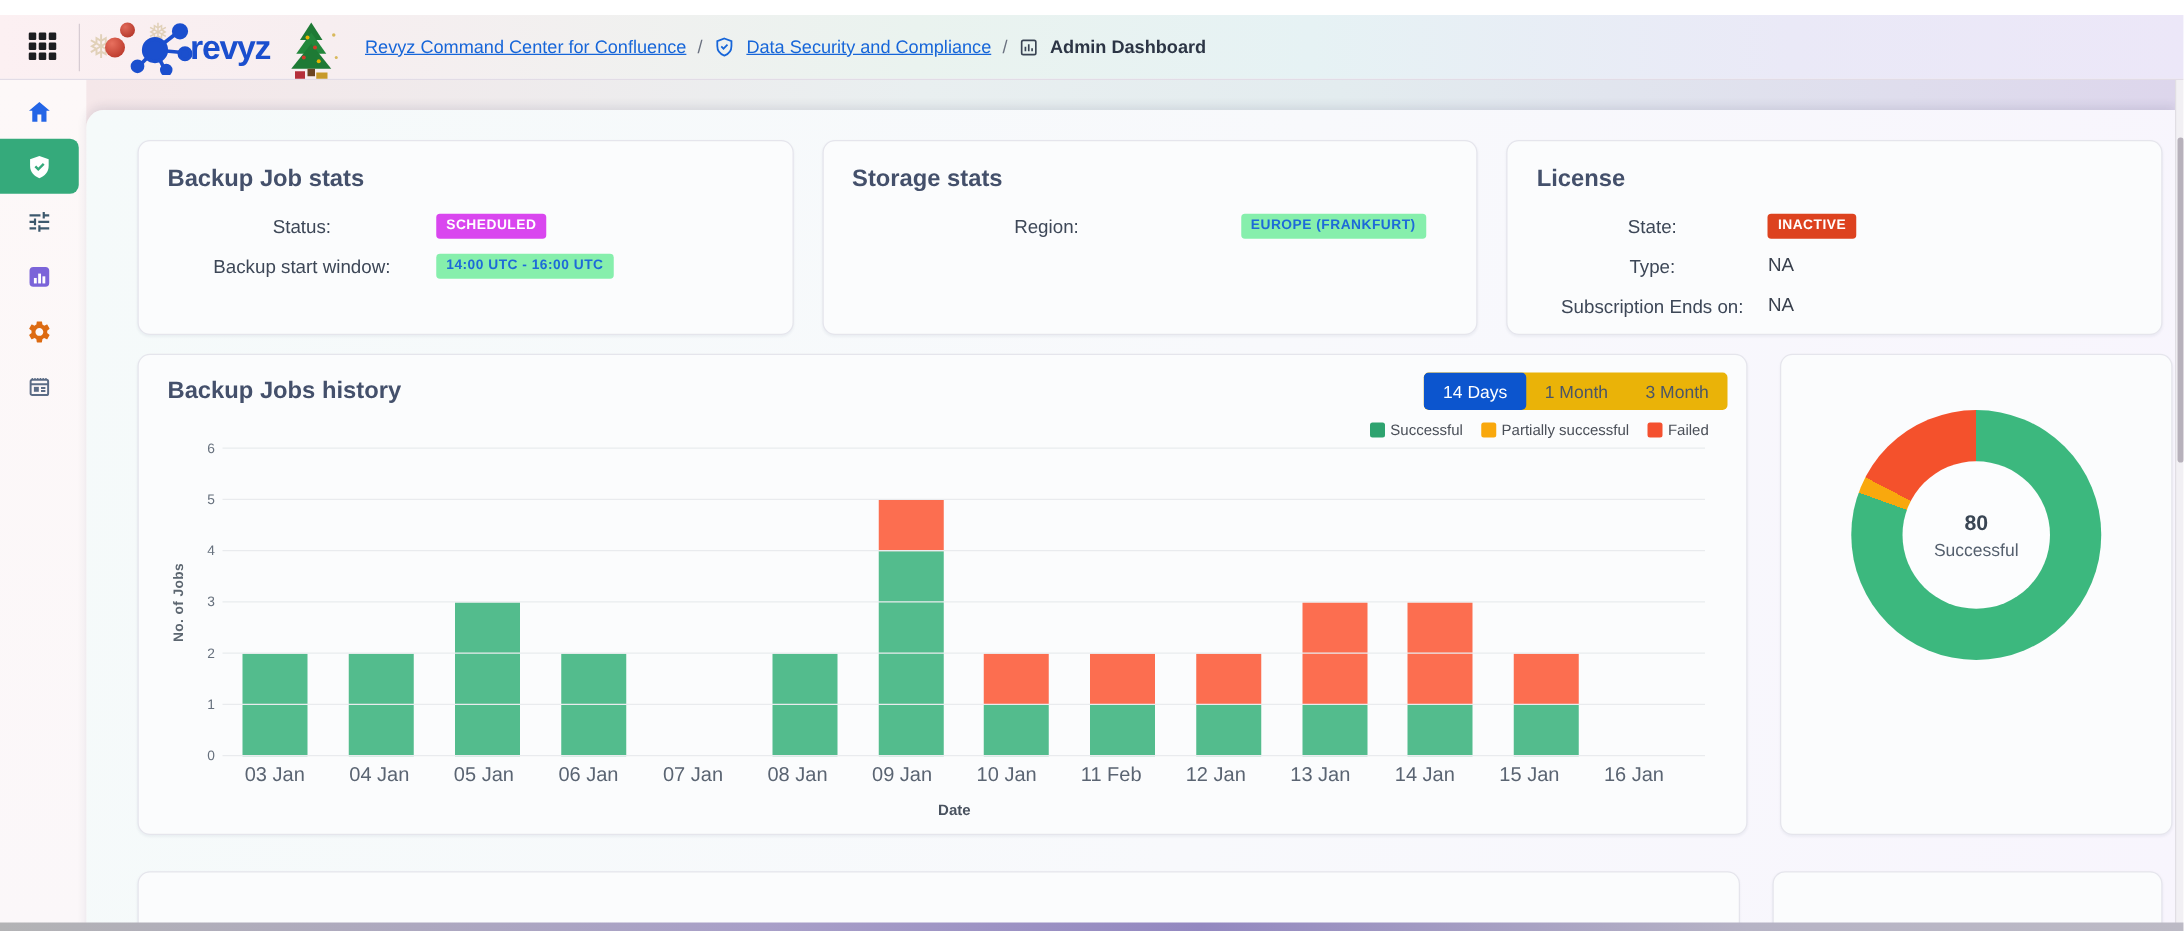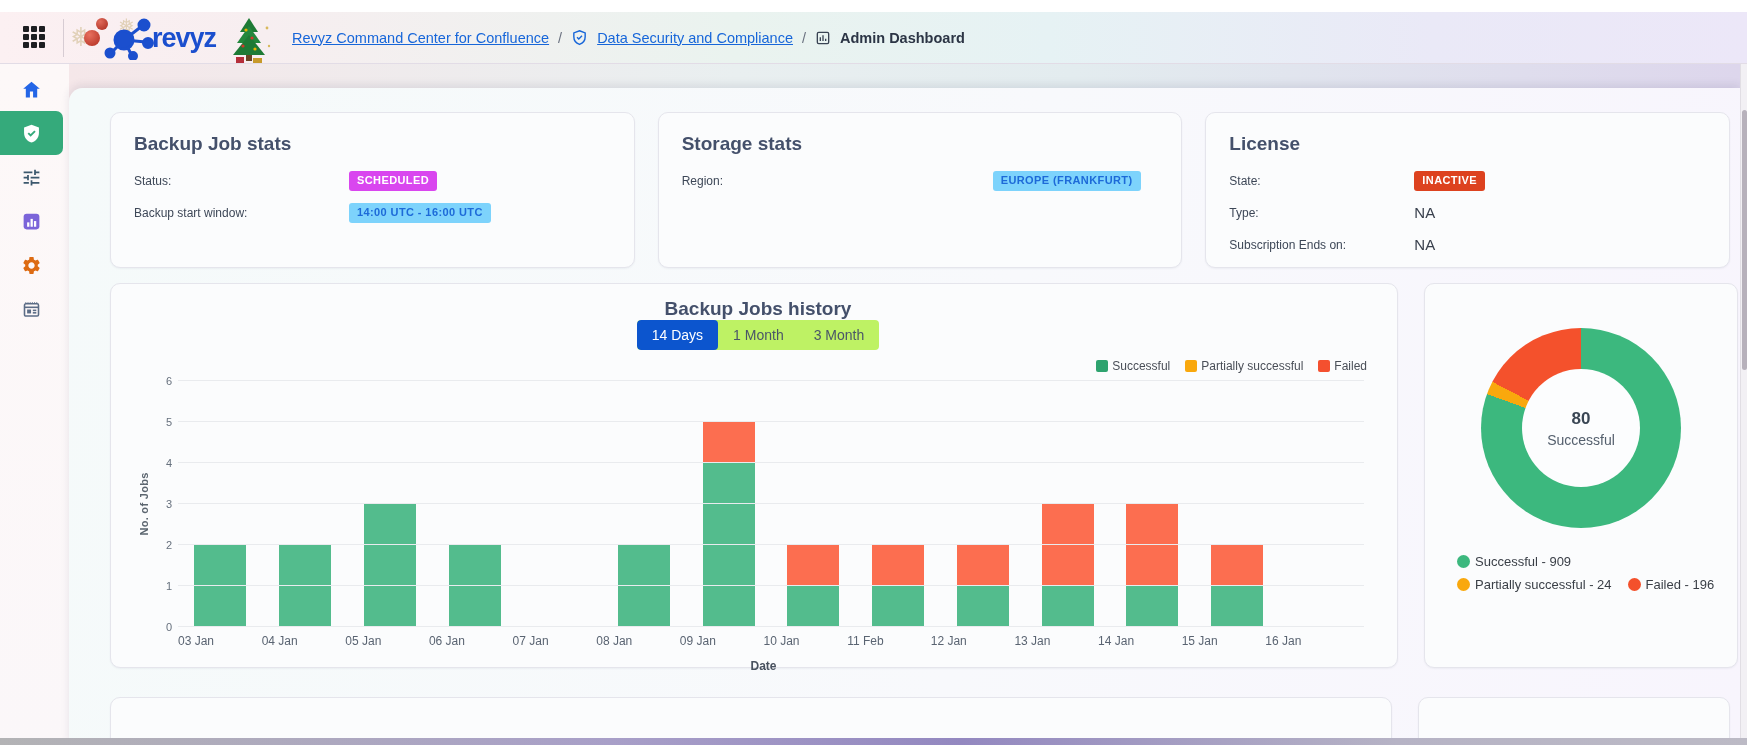--- a/index.html
+++ b/index.html
@@ -39,51 +39,51 @@
   .scroll-thumb { position:absolute; top:46px; left:1px; width:5px; height:260px; background:#b7b1bb; border-radius:3px; }
   .bottom-strip { position:absolute; left:0; right:0; bottom:0; height:7px; z-index:60;
                   background:linear-gradient(90deg,#b3b3b5 0%,#a89fc8 35%,#9388c0 55%,#b6b3c5 80%,#bcbac5 100%); }
 
   
   .card { background:#fbfcfd; border:1px solid #e5e5ec; border-radius:10px; box-shadow:0 1px 2px rgba(23,43,77,.05); }
   .cards-row { display:flex; gap:23px; }
   .stat-card { flex:1; height:156px; padding:20px 23px; }
   .card-title { font-size:19px; color:#44506b; margin-bottom:16px; }
   .stat-row { display:flex; align-items:center; margin-bottom:12px; min-height:20px; }
-  .stat-label { width:var(--labelw,215px); font-size:12px; color:#3d4757; flex:0 0 auto; }
+  .stat-label { width:var(--labelw,215px); font-size:15px; color:#3d4757; flex:0 0 auto;text-align:center; }
   .badge { display:inline-block; font-size:11px; font-weight:bold; letter-spacing:.4px; padding:3px 8px; border-radius:3px; line-height:1.25; }
   .badge.green { background:#d946ef; color:#fff; }
-  .badge.blue  { background:#7dd3fc; color:#1d6ad8; }
+  .badge.blue  { background:#86efac; color:#1d6ad8; }
   .badge.red   { background:#dd421f; color:#fff; }
   .badge.none  { background:transparent; color:#39404d; font-size:15px; font-weight:normal; padding:0; letter-spacing:0; }
 
   
   .row2 { display:flex; gap:26px; margin-top:15px; }
   .history-card { width:1288px; height:385px; padding:14px 15px 0 23px; flex:0 0 auto; }
-  .hist-head { display:flex; align-items:center; justify-content:space-between;flex-direction:column; }
-  .tabs { display:flex; background:#bef264; border-radius:4px; overflow:hidden; }
+  .hist-head { display:flex; align-items:center; justify-content:space-between; }
+  .tabs { display:flex; background:#eab308; border-radius:4px; overflow:hidden; }
   .tab { border:none; background:transparent; font-size:14px; color:#4a5568; padding:7px 15px; cursor:pointer; font-family:inherit; border-radius:4px; }
   .tab.active { background:#0c55ce; color:#fff; }
   .hist-legend { display:flex; justify-content:flex-end; gap:15px; margin:9px 15px 0 0; }
   .hl-item { display:flex; align-items:center; gap:4px; font-size:12px; color:#4a4f58; }
   .hl-swatch { width:12px; height:12px; border-radius:2px; }
 
   .chart { display:flex; margin-top:8px; padding-left:2px; }
   .ylab { width:16px; height:246px; display:flex; align-items:center; justify-content:center; }
   .ylab span { transform:rotate(-90deg); white-space:nowrap; font-size:11px; font-weight:bold; color:#5c6670; letter-spacing:.3px; }
   .yticks { width:26px; height:246px; position:relative; flex:0 0 auto; }
   .ytick { position:absolute; right:6px; font-size:11px; color:#66707d; }
   .plot { flex:1; height:246px; position:relative; margin-right:18px; }
   .gridline { position:absolute; left:0; right:0; height:1px; background:#e9ebee; }
   .bars { position:absolute; inset:0; display:flex; }
   .slot { flex:1; display:flex; align-items:flex-end; justify-content:center; }
   .bar { width:52px; display:flex; flex-direction:column-reverse; }
   .seg { width:100%; }
   .xlabels { display:flex; margin:7px 33px 0 44px; }
-  .xlabels div { flex:1; text-align:left; font-size:12px; color:#5a6472; }
+  .xlabels div { flex:1; text-align:center; font-size:16px; color:#5a6472; }
   .xlabel-title { text-align:center; margin:11px 33px 0 44px; font-size:12px; font-weight:bold; color:#49525f; }
 
   .summary-card { width:314px; height:385px; padding:18px 20px; flex:0 0 auto; }
   .donut-wrap { display:flex; justify-content:center; margin-top:26px; }
   .donut { width:200px; height:200px; border-radius:50%; position:relative; }
   .donut-hole { position:absolute; left:50%; top:50%; transform:translate(-50%,-50%); width:118px; height:118px; border-radius:50%;
                 background:#fcfdfe; display:flex; flex-direction:column; align-items:center; justify-content:center; }
   .donut-val { font-size:17px; font-weight:bold; color:#3a4654; }
   .donut-lab { font-size:14px; color:#55606e; margin-top:3px; }
   .sum-legend { display:flex; flex-wrap:wrap; column-gap:16px; row-gap:8px; margin:26px 0 0 12px; }
@@ -404,34 +404,20 @@
 
           <section class="card summary-card">
             <div class="donut-wrap">
               <div class="donut" id="donut" style="background: conic-gradient(rgb(60, 184, 126) 0deg, rgb(60, 184, 126) 289.85deg, rgb(249, 168, 13) 289.85deg, rgb(249, 168, 13) 297.5deg, rgb(244, 81, 44) 297.5deg, rgb(244, 81, 44) 360deg);">
                 <div class="donut-hole">
                   <div class="donut-val">80</div>
                   <div class="donut-lab">Successful</div>
                 </div>
               </div>
             </div>
-            <div class="sum-legend" id="sum-legend">
-                <div class="sl-item">
-                  <span class="sl-swatch" style="background: rgb(60, 184, 126);"></span>
-                  <span>Successful - 909</span>
-                </div>
-                <div class="sl-item">
-                  <span class="sl-swatch" style="background: rgb(249, 168, 13);"></span>
-                  <span>Partially successful - 24</span>
-                </div>
-                <div class="sl-item">
-                  <span class="sl-swatch" style="background: rgb(244, 81, 44);"></span>
-                  <span>Failed - 196</span>
-                </div>
-              </div>
           </section>
         </div>
 
         <div class="row3">
           <section class="card stub1"></section>
           <section class="card stub2"></section>
         </div>
 
       </div>
     </div>

